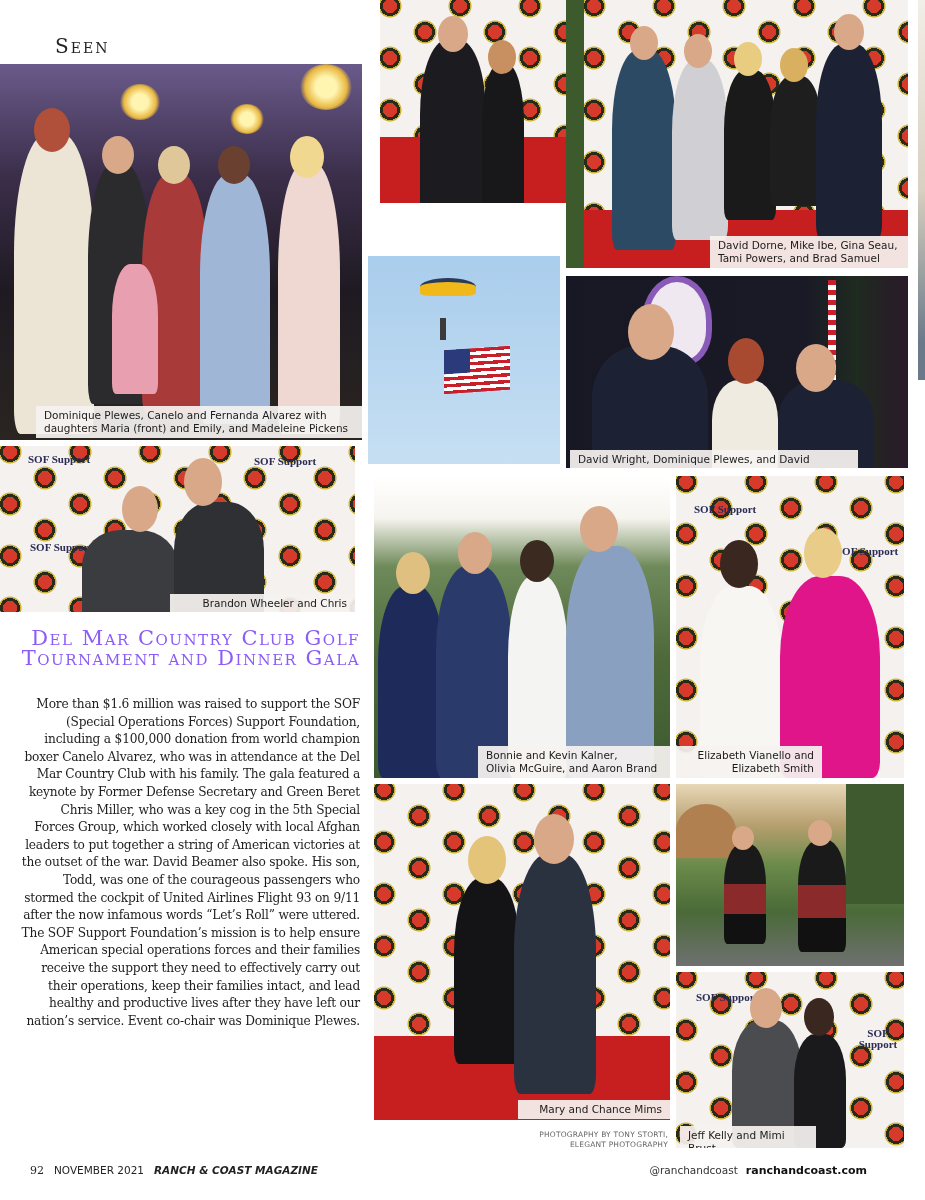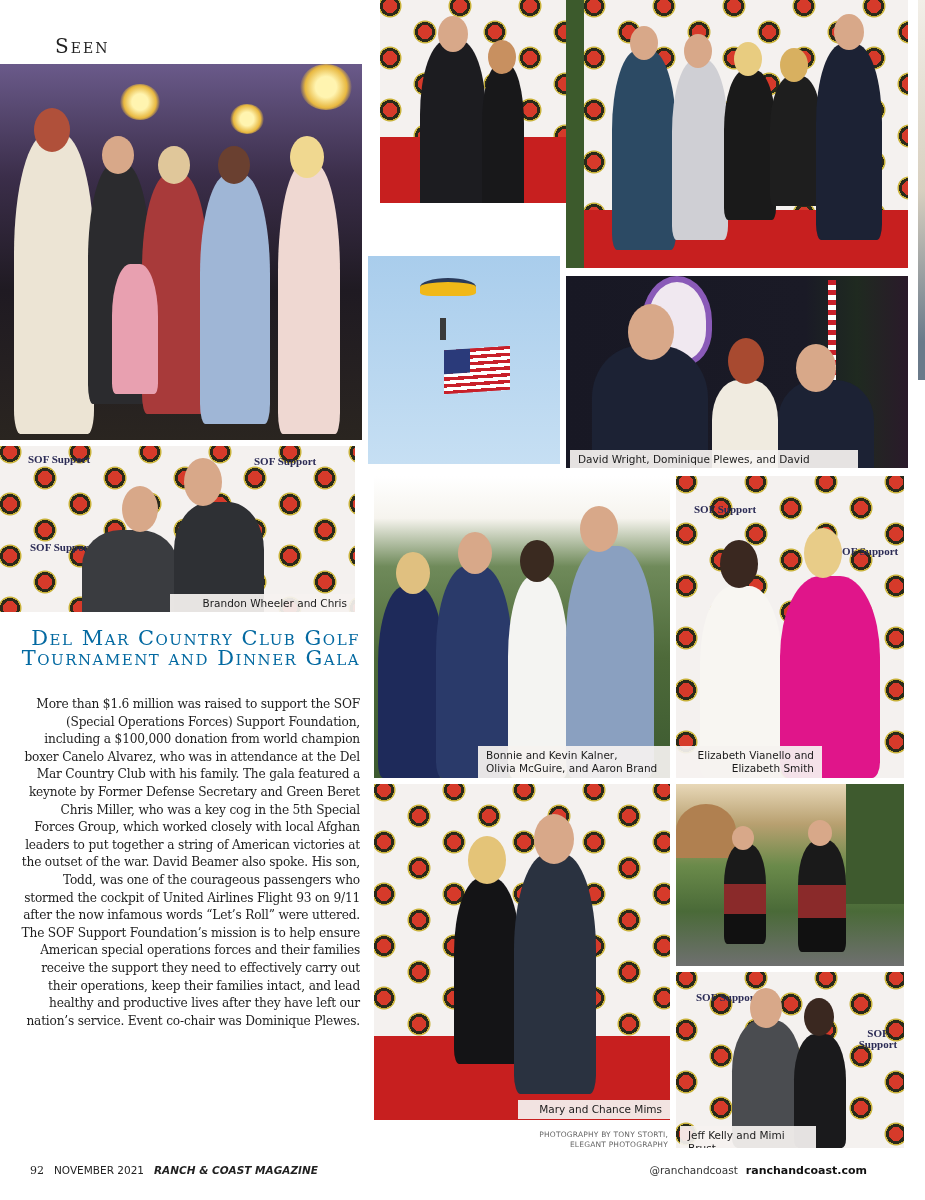--- a/index.html
+++ b/index.html
@@ -35,21 +35,21 @@
   .redcarpet { position: absolute; left: 0; right: 0; bottom: 0; background: #c71f1f; }
 
   .person { position: absolute; border-radius: 40% 40% 8% 8%; }
   .head { position: absolute; border-radius: 50%; background: #d8a889; }
 
   
   .headline {
     position: absolute; left: 20px; top: 628px; width: 340px;
     font-family: "DejaVu Serif", serif; font-variant: small-caps;
     font-size: 21px; line-height: 20px; letter-spacing: 1.5px;
-    text-align: right; color: #0369a1; font-weight: normal;
+    text-align: right; color: #8b5cf6; font-weight: normal;
   }
   .body-text {
     position: absolute; left: 20px; top: 696px; width: 340px;
     font-family: "DejaVu Serif", serif; font-size: 12.2px; line-height: 17.6px;
     text-align: right; color: #1e1e1e; letter-spacing: -0.2px;
   }
 
   .credit {
     position: absolute; left: 490px; top: 1130px; width: 178px;
     font-family: "DejaVu Sans", sans-serif; font-size: 7.5px; line-height: 10px;
@@ -83,20 +83,24 @@
   <div class="head" style="left:34px; top:44px; width:36px; height:44px; background:#b0503a;"></div>
   <div class="person" style="left:88px; top:100px; width:62px; height:240px; background:#2b2b2e;"></div>
   <div class="head" style="left:102px; top:72px; width:32px; height:38px;"></div>
   <div class="person" style="left:142px; top:110px; width:66px; height:240px; background:#a83a3a;"></div>
   <div class="head" style="left:158px; top:82px; width:32px; height:38px; background:#e0c79a;"></div>
   <div class="person" style="left:112px; top:200px; width:46px; height:130px; background:#e8a0b0;"></div>
   <div class="person" style="left:200px; top:110px; width:70px; height:250px; background:#9fb6d6;"></div>
   <div class="head" style="left:218px; top:82px; width:32px; height:38px; background:#6a4030;"></div>
   <div class="person" style="left:278px; top:100px; width:62px; height:270px; background:#efd8d2;"></div>
   <div class="head" style="left:290px; top:72px; width:34px; height:42px; background:#f0d890;"></div>
+  <div class="caption" style="left:36px; top:342px; width:326px;">
+    <div>Dominique Plewes, Canelo and Fernanda Alvarez with</div>
+    <div>daughters Maria (front) and Emily, and Madeleine Pickens</div>
+  </div>
 </div>
 
 <div class="photo backdrop" style="left:380px; top:0; width:192px; height:203px;font-style:italic;">
   <div class="redcarpet" style="height:66px;"></div>
   <div class="person" style="left:40px; top:40px; width:66px; height:186px; background:#1c1c20;"></div>
   <div class="head" style="left:58px; top:16px; width:30px; height:36px;"></div>
   <div class="person" style="left:102px; top:64px; width:42px; height:150px; background:#18181a;"></div>
   <div class="head" style="left:108px; top:40px; width:28px; height:34px; background:#c89060;"></div>
   <div class="caption" style="left:38px; top:232px; width:154px; text-align:right;">
     <div>Eric and Heather Iantorno</div>
@@ -108,20 +112,24 @@
   <div class="person" style="left:28px; top:50px; width:64px; height:200px; background:#2c4a64;"></div>
   <div class="head" style="left:46px; top:26px; width:28px; height:34px;"></div>
   <div class="person" style="left:88px; top:60px; width:56px; height:180px; background:#cfcfd4;"></div>
   <div class="head" style="left:100px; top:34px; width:28px; height:34px;"></div>
   <div class="person" style="left:140px; top:70px; width:52px; height:150px; background:#1a1a1a;"></div>
   <div class="head" style="left:150px; top:42px; width:28px; height:34px; background:#e8cc80;"></div>
   <div class="person" style="left:186px; top:76px; width:52px; height:130px; background:#1e1e1e;"></div>
   <div class="head" style="left:196px; top:48px; width:28px; height:34px; background:#d8b060;"></div>
   <div class="person" style="left:232px; top:44px; width:66px; height:196px; background:#1c2234;"></div>
   <div class="head" style="left:250px; top:14px; width:30px; height:36px;"></div>
+  <div class="caption" style="left:126px; top:236px; width:198px;">
+    <div>David Dorne, Mike Ibe, Gina Seau,</div>
+    <div>Tami Powers, and Brad Samuel</div>
+  </div>
 </div>
 
 <div class="photo" style="left:368px; top:256px; width:192px; height:208px; background: linear-gradient(180deg,#a9cdec 0%,#c6dff3 100%);">
   <div style="position:absolute; left:52px; top:22px; width:56px; height:18px; border-radius:50% 50% 20% 20%; background:#f0b818; border-top:4px solid #2a3a5a;"></div>
   <div style="position:absolute; left:72px; top:62px; width:6px; height:22px; background:#3a3a3a;"></div>
   <div style="position:absolute; left:76px; top:92px; width:66px; height:44px; transform:skewY(-4deg); background: repeating-linear-gradient(180deg,#c8202a 0 3.4px,#ffffff 3.4px 6.8px);">
     <div style="position:absolute; left:0; top:0; width:26px; height:24px; background:#2a3a7a;"></div>
   </div>
 </div>
 

